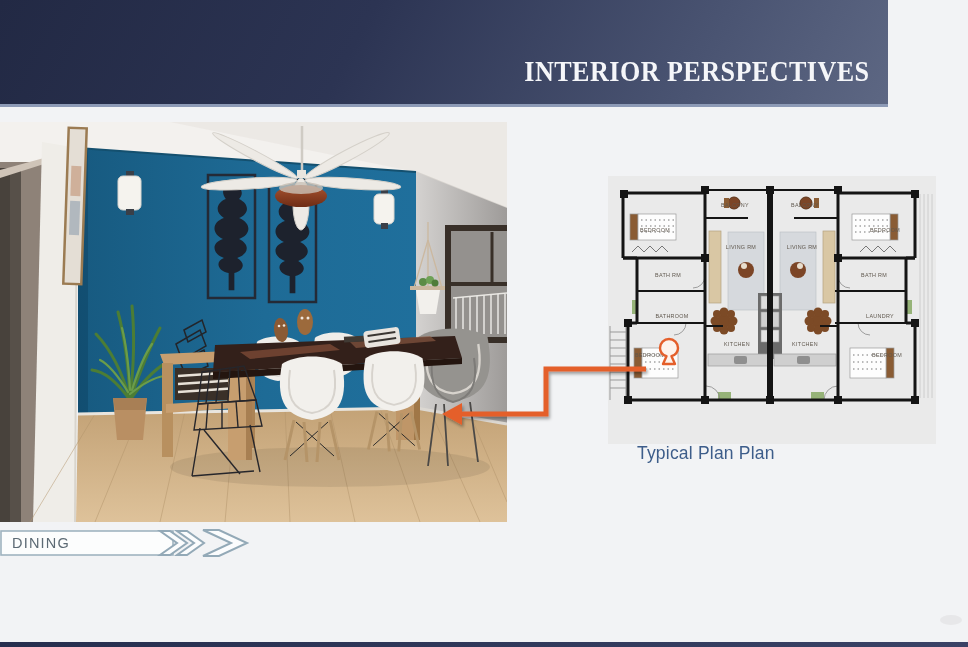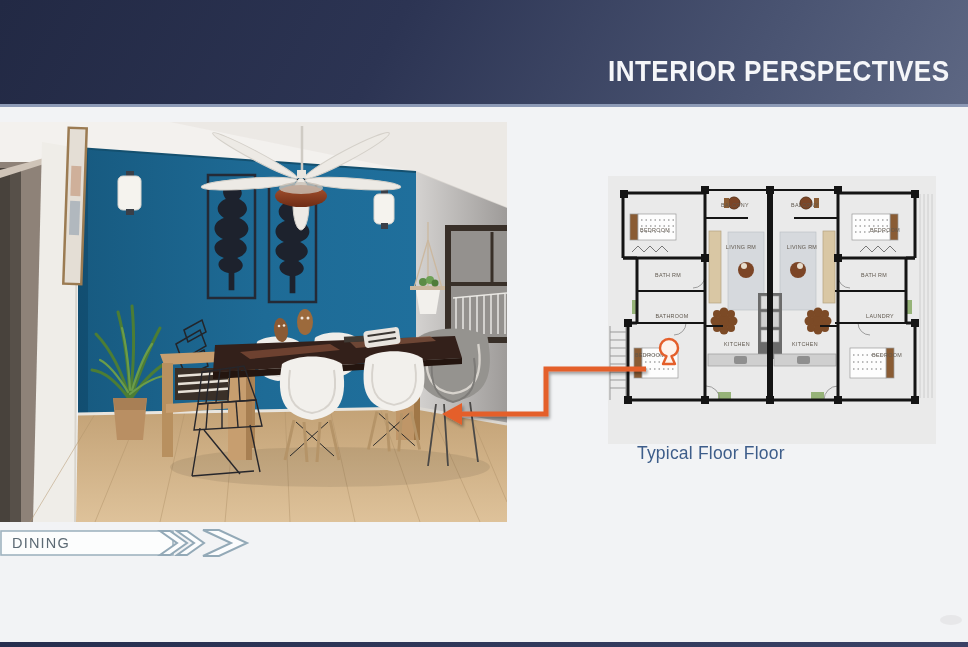--- a/index.html
+++ b/index.html
@@ -3,23 +3,24 @@
 <meta charset="utf-8">
 <style>
   html,body{margin:0;padding:0;}
   body{
     width:968px;height:647px;position:relative;overflow:hidden;
     background:#f2f3f5;
     font-family:"Liberation Sans",sans-serif;
   }
   
   .header{
-    position:absolute;left:0;top:0;width:968px;height:104px;
+    position:absolute;left:0;top:0;width:888px;height:104px;
     background:linear-gradient(118deg,#222944 0%,#2c3453 40%,#4a5472 78%,#5d6783 100%);
     border-bottom:3px solid #8d9ab6;
+    font-family:Liberation Serif, serif;
   }
   .header-title{
     position:absolute;right:18px;top:55px;
     color:#f5f6f9;font-size:29px;font-weight:700;letter-spacing:.5px;
     transform:scaleX(.9);transform-origin:right center;white-space:nowrap;
   }
   
   .photo{position:absolute;left:0;top:122px;width:507px;height:400px;}
   
   .floorplan{position:absolute;left:608px;top:176px;width:328px;height:268px;}
@@ -489,21 +490,21 @@
     <text x="197" y="170">KITCHEN</text>
     <text x="42" y="181">BEDROOM</text>
     <text x="279" y="181">BEDROOM</text>
   </g>
 
   <g>
     <path d="M61,163 a9,9 0 0 1 9,9 c0,4.5 -3,7 -6.5,8.2 L67,188 H55 L58.5,180.2 C55,179 52,176.5 52,172 a9,9 0 0 1 9,-9 z" fill="#fdf3ec" stroke="#e45f2b" stroke-width="2.4" stroke-linejoin="round"></path>
   </g>
 </svg>
 
-<div class="floorplan-caption">Typical Floor Floor</div>
+<div class="floorplan-caption">Typical Plan Plan</div>
 
 <svg class="callout" viewBox="0 0 225 78">
   <defs>
     <filter id="ash" x="-20%" y="-20%" width="140%" height="160%">
       <feDropShadow dx="1.5" dy="2.5" stdDeviation="1.5" flood-color="#000" flood-opacity=".35"></feDropShadow>
     </filter>
   </defs>
   <g filter="url(#ash)">
     <polyline points="206,14 106,14 106,59 20,59" fill="none" stroke="#e45f2b" stroke-width="5"></polyline>
     <polygon points="22,48 22,70 2,59" fill="#e45f2b"></polygon>

